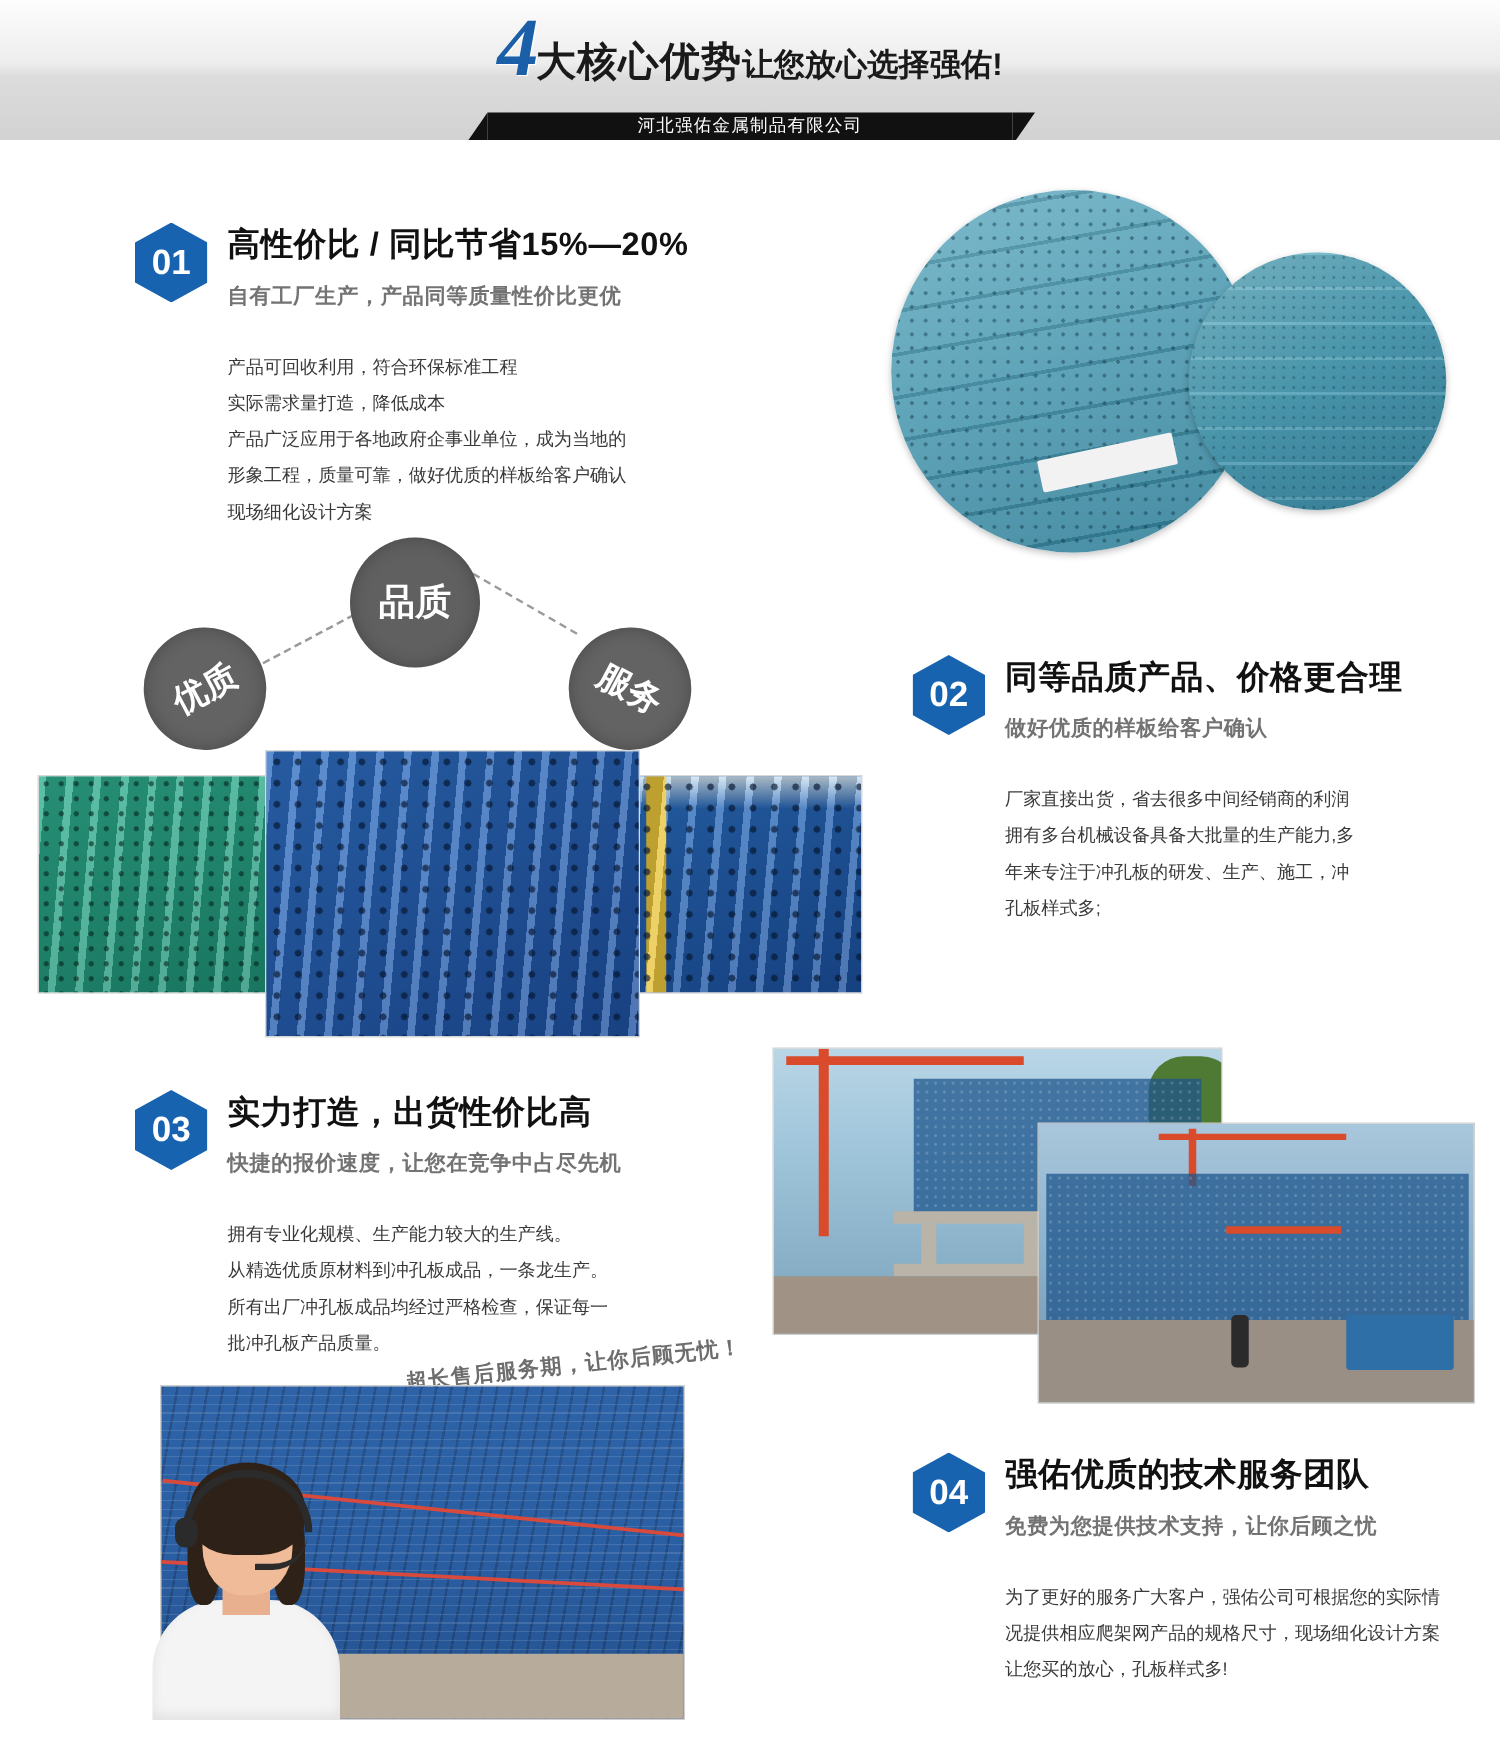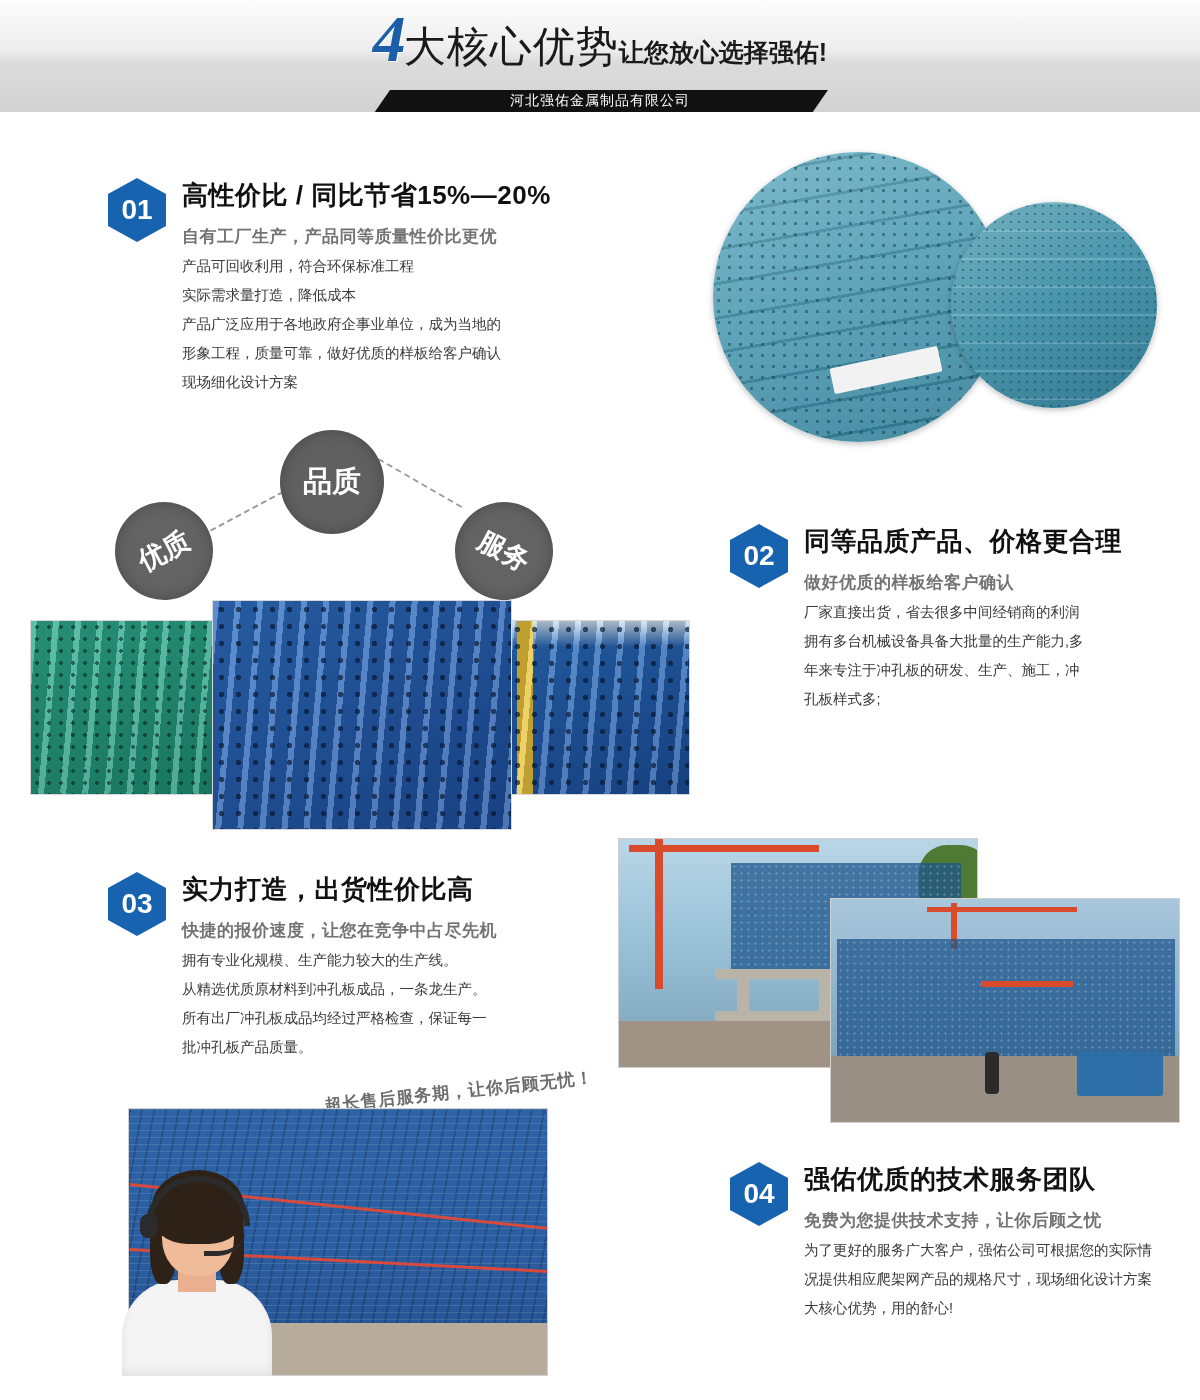--- a/index.html
+++ b/index.html
@@ -50,22 +50,22 @@
     font-size: 66px;
     font-weight: bold;
     font-style: italic;
     color: #1b5fa8;
     line-height: 62px;
     letter-spacing: -2px;
     text-shadow: 1px 1px 0 #ffffff;
     font-family: "Liberation Serif", "DejaVu Serif", serif;
   }
   .headline-main {
-    font-size: 42px;
-    font-weight: normal;
+    font-size: 32px;
+    font-weight: bold;
     color: #1a1a1a;
     letter-spacing: 1px;
     line-height: 56px;
   }
   .headline-sub {
     font-size: 25px;
     font-weight: bold;
     color: #1a1a1a;
     line-height: 50px;
   }
@@ -131,21 +131,21 @@
   }
   .f-sub {
     font-size: 17px;
     font-weight: bold;
     color: #737373;
     line-height: 30px;
     margin-top: 10px;
     letter-spacing: 0.5px;
   }
   .f-body {
-    margin-top: 0;
+    margin-top: 28px;
     font-size: 14.5px;
     color: #3a3a3a;
     line-height: 29px;
   }
   .f-body div { white-space: nowrap; }
 
   
   .circles {
     position: absolute;
     left: 713px;
@@ -500,18 +500,18 @@
   </div>
 
   <div class="feature" id="feature-04">
     <div class="badge">04</div>
     <div>
       <div class="f-title">强佑优质的技术服务团队</div>
       <div class="f-sub">免费为您提供技术支持，让你后顾之忧</div>
       <div class="f-body">
         <div>为了更好的服务广大客户，强佑公司可根据您的实际情</div>
         <div>况提供相应爬架网产品的规格尺寸，现场细化设计方案</div>
-        <div>大核心优势，用的舒心!</div>
+        <div>让您买的放心，孔板样式多!</div>
       </div>
     </div>
   </div>
 
 </div>
 
 </body></html>

